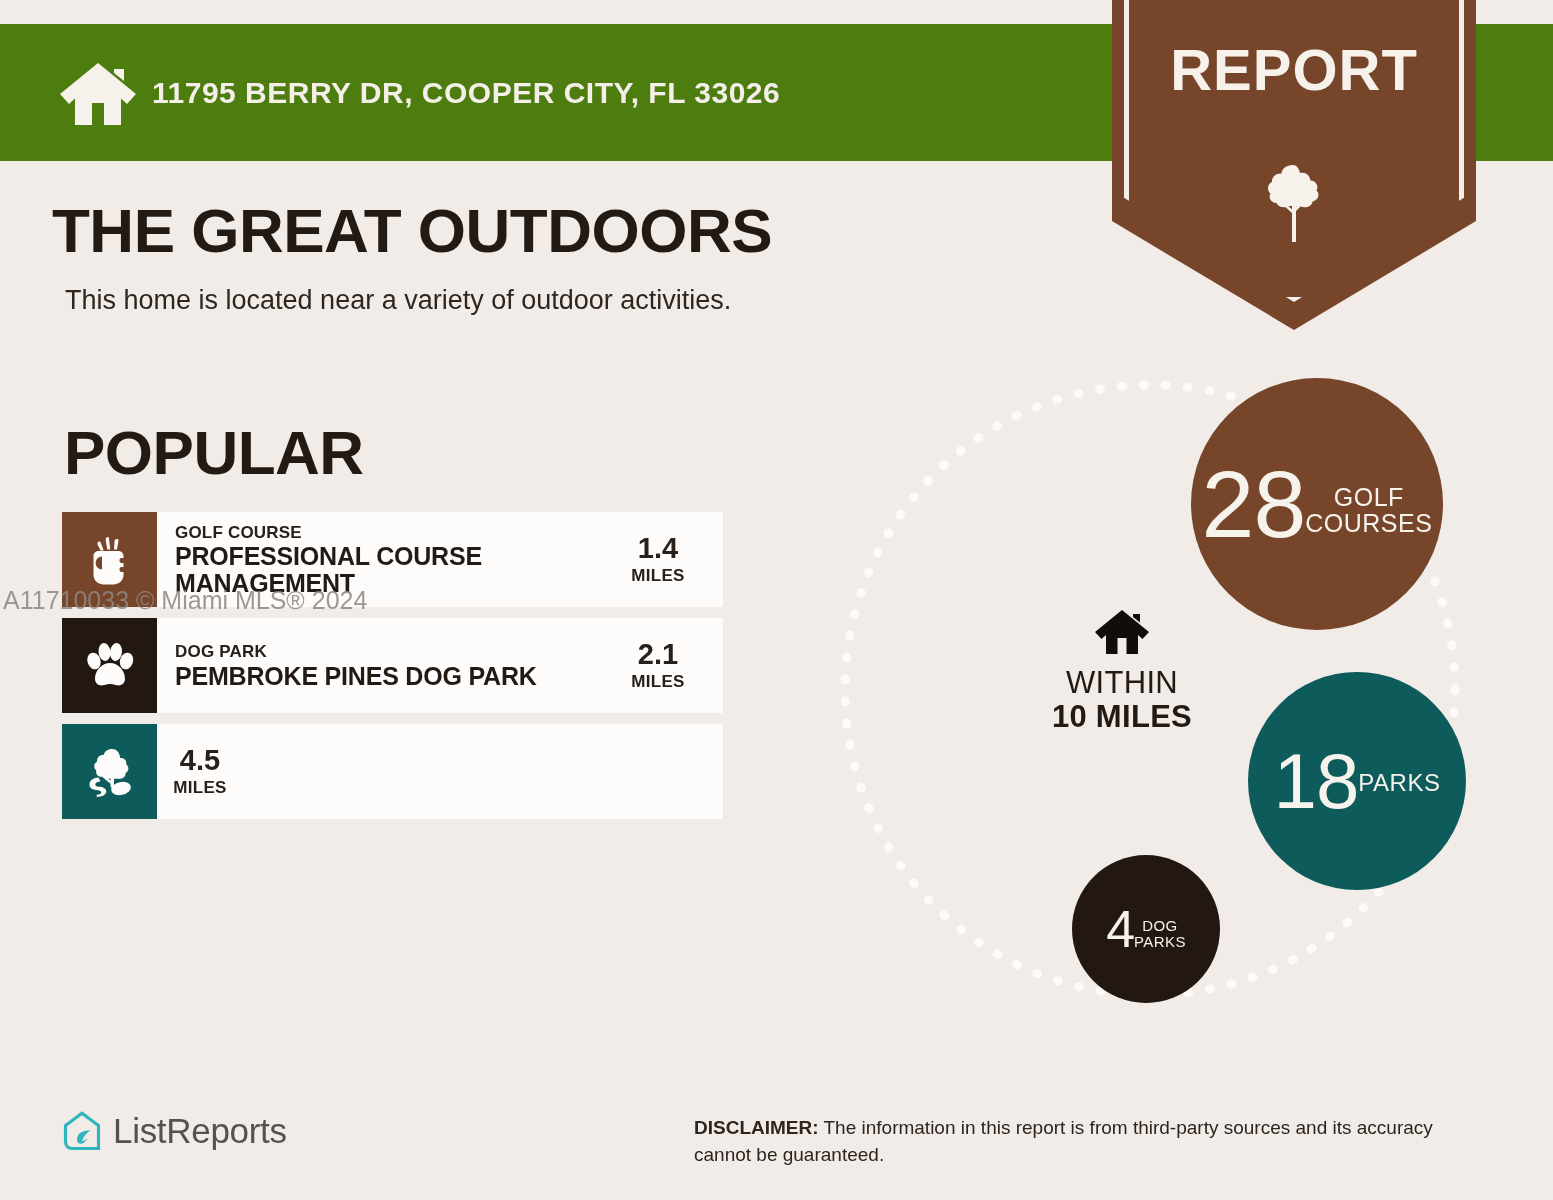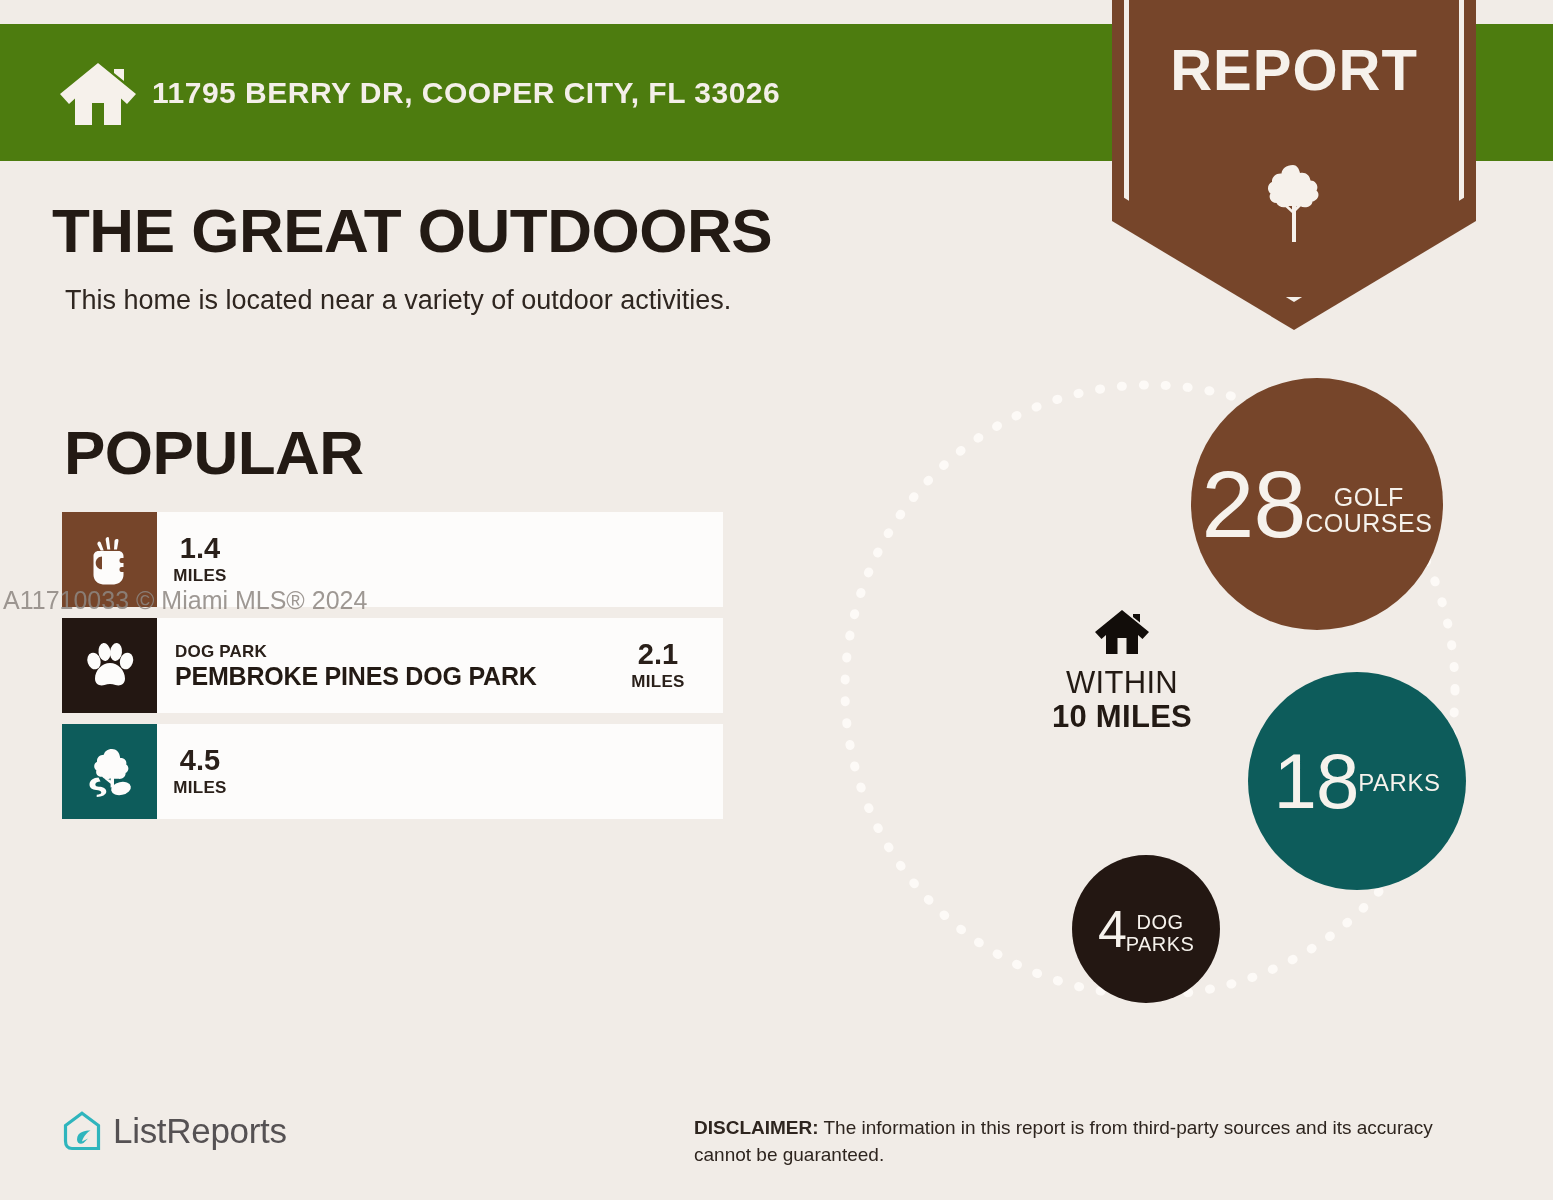--- a/index.html
+++ b/index.html
@@ -108,21 +108,21 @@
     left:1248px; top:672px; width:218px; height:218px;
     background:#0d5c5b;
   }
   #circle-parks .big { font-size:78px; font-weight:normal; letter-spacing:-1px; }
   #circle-parks .lab { font-size:24px; font-weight:normal; margin-top:4px; letter-spacing:0.5px; }
   #circle-dogparks {
     left:1072px; top:855px; width:148px; height:148px;
     background:#231712;
   }
   #circle-dogparks .big { font-size:52px; font-weight:normal; letter-spacing:-1px; }
-  #circle-dogparks .lab { font-size:20px; font-weight:normal; line-height:1.08; margin-top:10px; letter-spacing:0.4px;text-align:center; }
+  #circle-dogparks .lab { font-size:15px; font-weight:normal; line-height:1.08; margin-top:10px; letter-spacing:0.4px;text-align:center; }
 
   #center-label {
     position:absolute; left:1022px; top:608px; width:200px;
     text-align:center; z-index:3;
   }
   #house-icon-center { margin:0 auto 10px; width:56px; height:48px; display:block; }
   #center-label .w1 { display:block; font-size:31px; font-weight:normal; letter-spacing:0.3px; color:#231a14; line-height:1.08; }
   #center-label .w2 { display:block; font-size:31px; font-weight:bold; letter-spacing:0.3px; color:#231a14; line-height:1.14; }
 
   
@@ -172,20 +172,26 @@
       <svg width="48" height="52" viewBox="0 0 48 52">
         <path fill="#fdfcfb" d="M22 3 c-1.6 0-2.6 1.4-2.3 3 l1.6 9.5 h3 l-1.2-9.8 C23 4 22.9 3 22 3 Z"></path>
         <path fill="#fdfcfb" d="M31.5 5 c-1.8-.5-3 .8-3 2.4 l-.5 8.1 h3 l1.4-8.3 C32.6 6.1 32.4 5.3 31.5 5 Z"></path>
         <path fill="#fdfcfb" d="M13 7.5 c-1.6.6-2 2.2-1.3 3.6 l3 5.4 h3 l-2.8-7.4 C14.6 8 14 7.2 13 7.5 Z"></path>
         <path fill="#fdfcfb" d="M12.5 17 h20 c2.8 0 5 2.3 5 5.1 v19 c0 5.1-4.2 9.3-9.3 9.3 h-11.4 c-5.1 0-9.3-4.2-9.3-9.3 v-19 c0-2.8 2.2-5.1 5-5.1 Z"></path>
         <path fill="#76452a" d="M16 22.5 c-3.6 0-6.3 2.9-6.3 6.4 0 3.5 2.7 6.4 6.3 6.4 Z"></path>
         <rect fill="#76452a" x="33.5" y="24" width="7" height="5" rx="2"></rect>
         <rect fill="#76452a" x="33.5" y="33" width="7" height="5" rx="2"></rect>
       </svg>
     </div>
+    <div class="row-body">
+      <div>
+        <div class="row-cat">GOLF COURSE</div>
+        <div class="row-name" style="white-space:normal; max-width:410px; line-height:1.08;">PROFESSIONAL COURSE MANAGEMENT</div>
+      </div>
+    </div>
     <div class="row-dist">
       <div class="num">1.4</div>
       <div class="unit">MILES</div>
     </div>
   </div>
 
   <div class="row">
     <div class="row-icon" style="background:#231712">
       <svg width="52" height="50" viewBox="0 0 52 50">
         <ellipse fill="#fdfcfb" cx="10" cy="20" rx="6.5" ry="8.5" transform="rotate(-18 10 20)"></ellipse>

